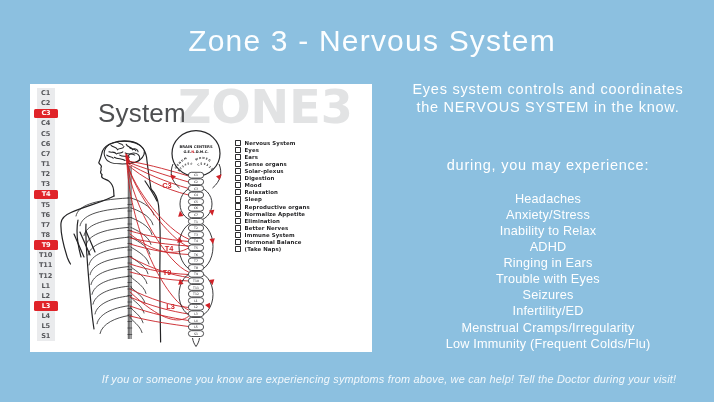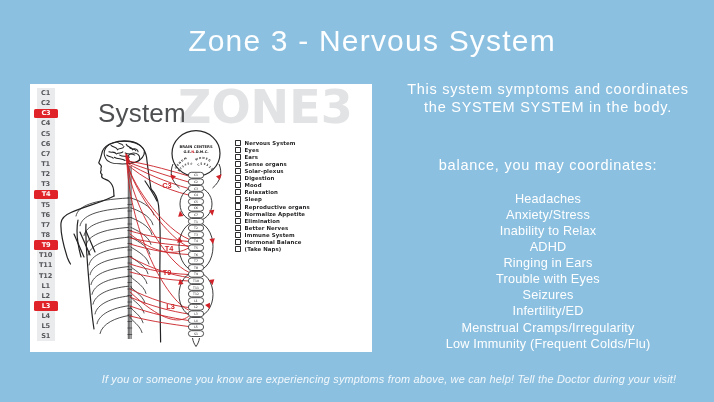--- a/index.html
+++ b/index.html
@@ -472,26 +472,26 @@
         <div class="func-row">
           <span class="func-box"></span>
           <span>(Take Naps)</span>
         </div>
       </div>
 
   </div>
 
   <div class="right-col">
     <p class="intro">
-      <span>This system symptoms and coordinates</span><br>
-      <span>the SYSTEM SYSTEM in the body.</span>
+      <span>Eyes system controls and coordinates</span><br>
+      <span>the NERVOUS SYSTEM in the know.</span>
     </p>
     <p class="balance">
       <br>
-      <span>balance, you may coordinates:</span>
+      <span>during, you may experience:</span>
     </p>
     <ul class="symptoms">
 
         <li>Headaches</li>
 
         <li>Anxiety/Stress</li>
 
         <li>Inability to Relax</li>
 
         <li>ADHD</li>

